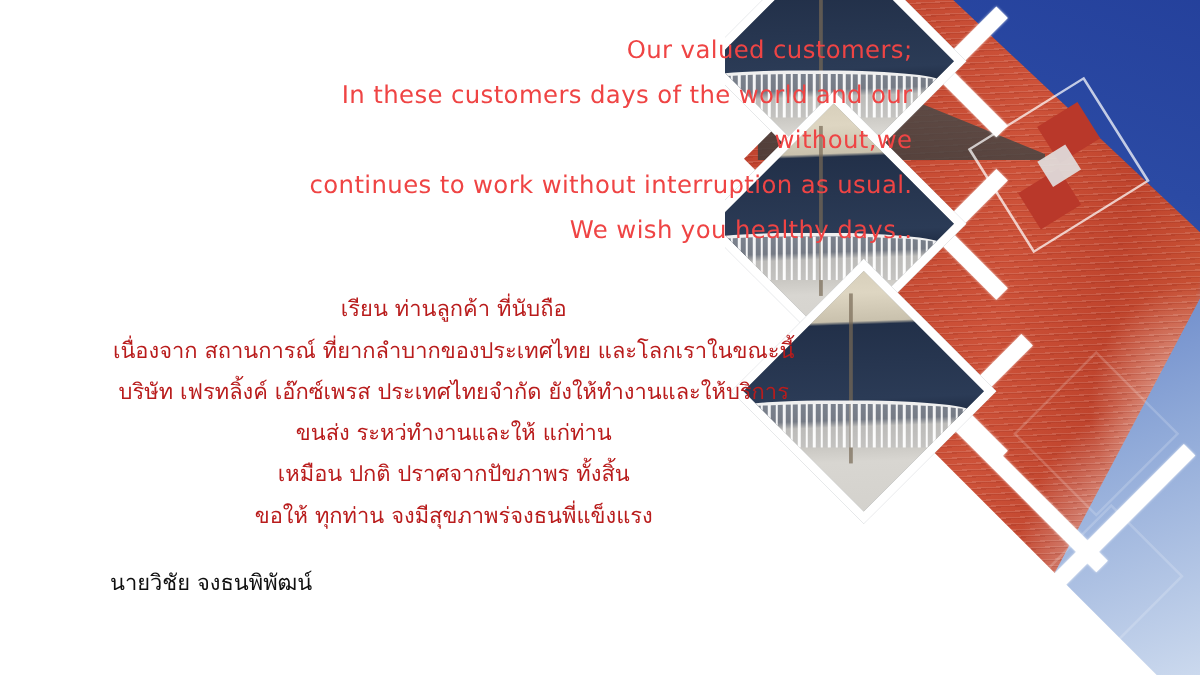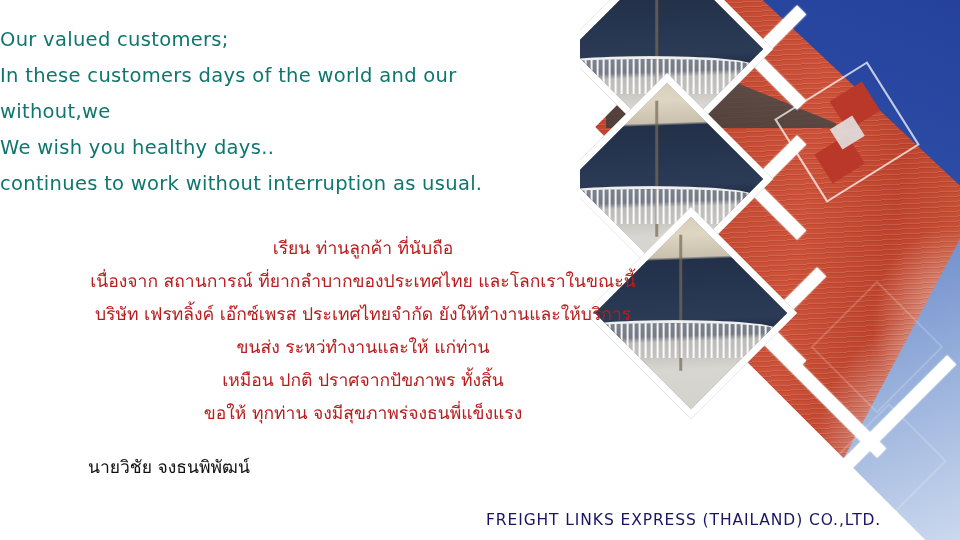--- a/index.html
+++ b/index.html
@@ -173,22 +173,22 @@
     width: 3px; height: 100%;
     background: rgba(120,105,85,.7);
     transform: rotate(-45deg);
   }
 
   
   .en-block {
     position: absolute;
     left: 0; top: 22px;
     width: 730px;
-    text-align: left;
-    color: #0f766e;
+    text-align: right;
+    color: #ef4444;
     font-family: "DejaVu Sans", "Liberation Sans", sans-serif;
     font-size: 19.5px;
     letter-spacing: .3px;
     line-height: 36px;
   }
   .en-block .ln { display: block; white-space: nowrap; }
 
   .th-block {
     position: absolute;
     left: 0; top: 232px;
@@ -279,32 +279,31 @@
       <div class="mullion" style="left:38%;"></div>
       <div class="rail"></div>
     </div>
 
   </div>
 
   <div class="en-block">
     <span class="ln">Our valued customers;</span>
     <span class="ln">In these customers days of the world and our</span>
     <span class="ln">without,we</span>
+    <span class="ln">continues to work without interruption as usual.</span>
     <span class="ln">We wish you healthy days..</span>
-    <span class="ln">continues to work without interruption as usual.</span>
   </div>
 
   <div class="th-block">
     <span class="ln">เรียน ท่านลูกค้า ที่นับถือ</span>
     <span class="ln">เนื่องจาก สถานการณ์ ที่ยากลำบากของประเทศไทย และโลกเราในขณะนี้</span>
     <span class="ln">บริษัท เฟรทลิ้งค์ เอ๊กซ์เพรส ประเทศไทยจำกัด ยังให้ทำงานและให้บริการ</span>
     <span class="ln">ขนส่ง ระหว่ทำงานและให้ แก่ท่าน</span>
     <span class="ln">เหมือน ปกติ ปราศจากปัขภาพร  ทั้งสิ้น</span>
     <span class="ln">ขอให้ ทุกท่าน จงมีสุขภาพร่จงธนพี่แข็งแรง</span>
   </div>
 
   <div class="sign-block">
     <span class="ln">นายวิชัย  จงธนพิพัฒน์</span>
   </div>
 
-  <div class="company">FREIGHT LINKS EXPRESS (THAILAND) CO.,LTD.</div>
 
 </div>
 
 </body></html>

